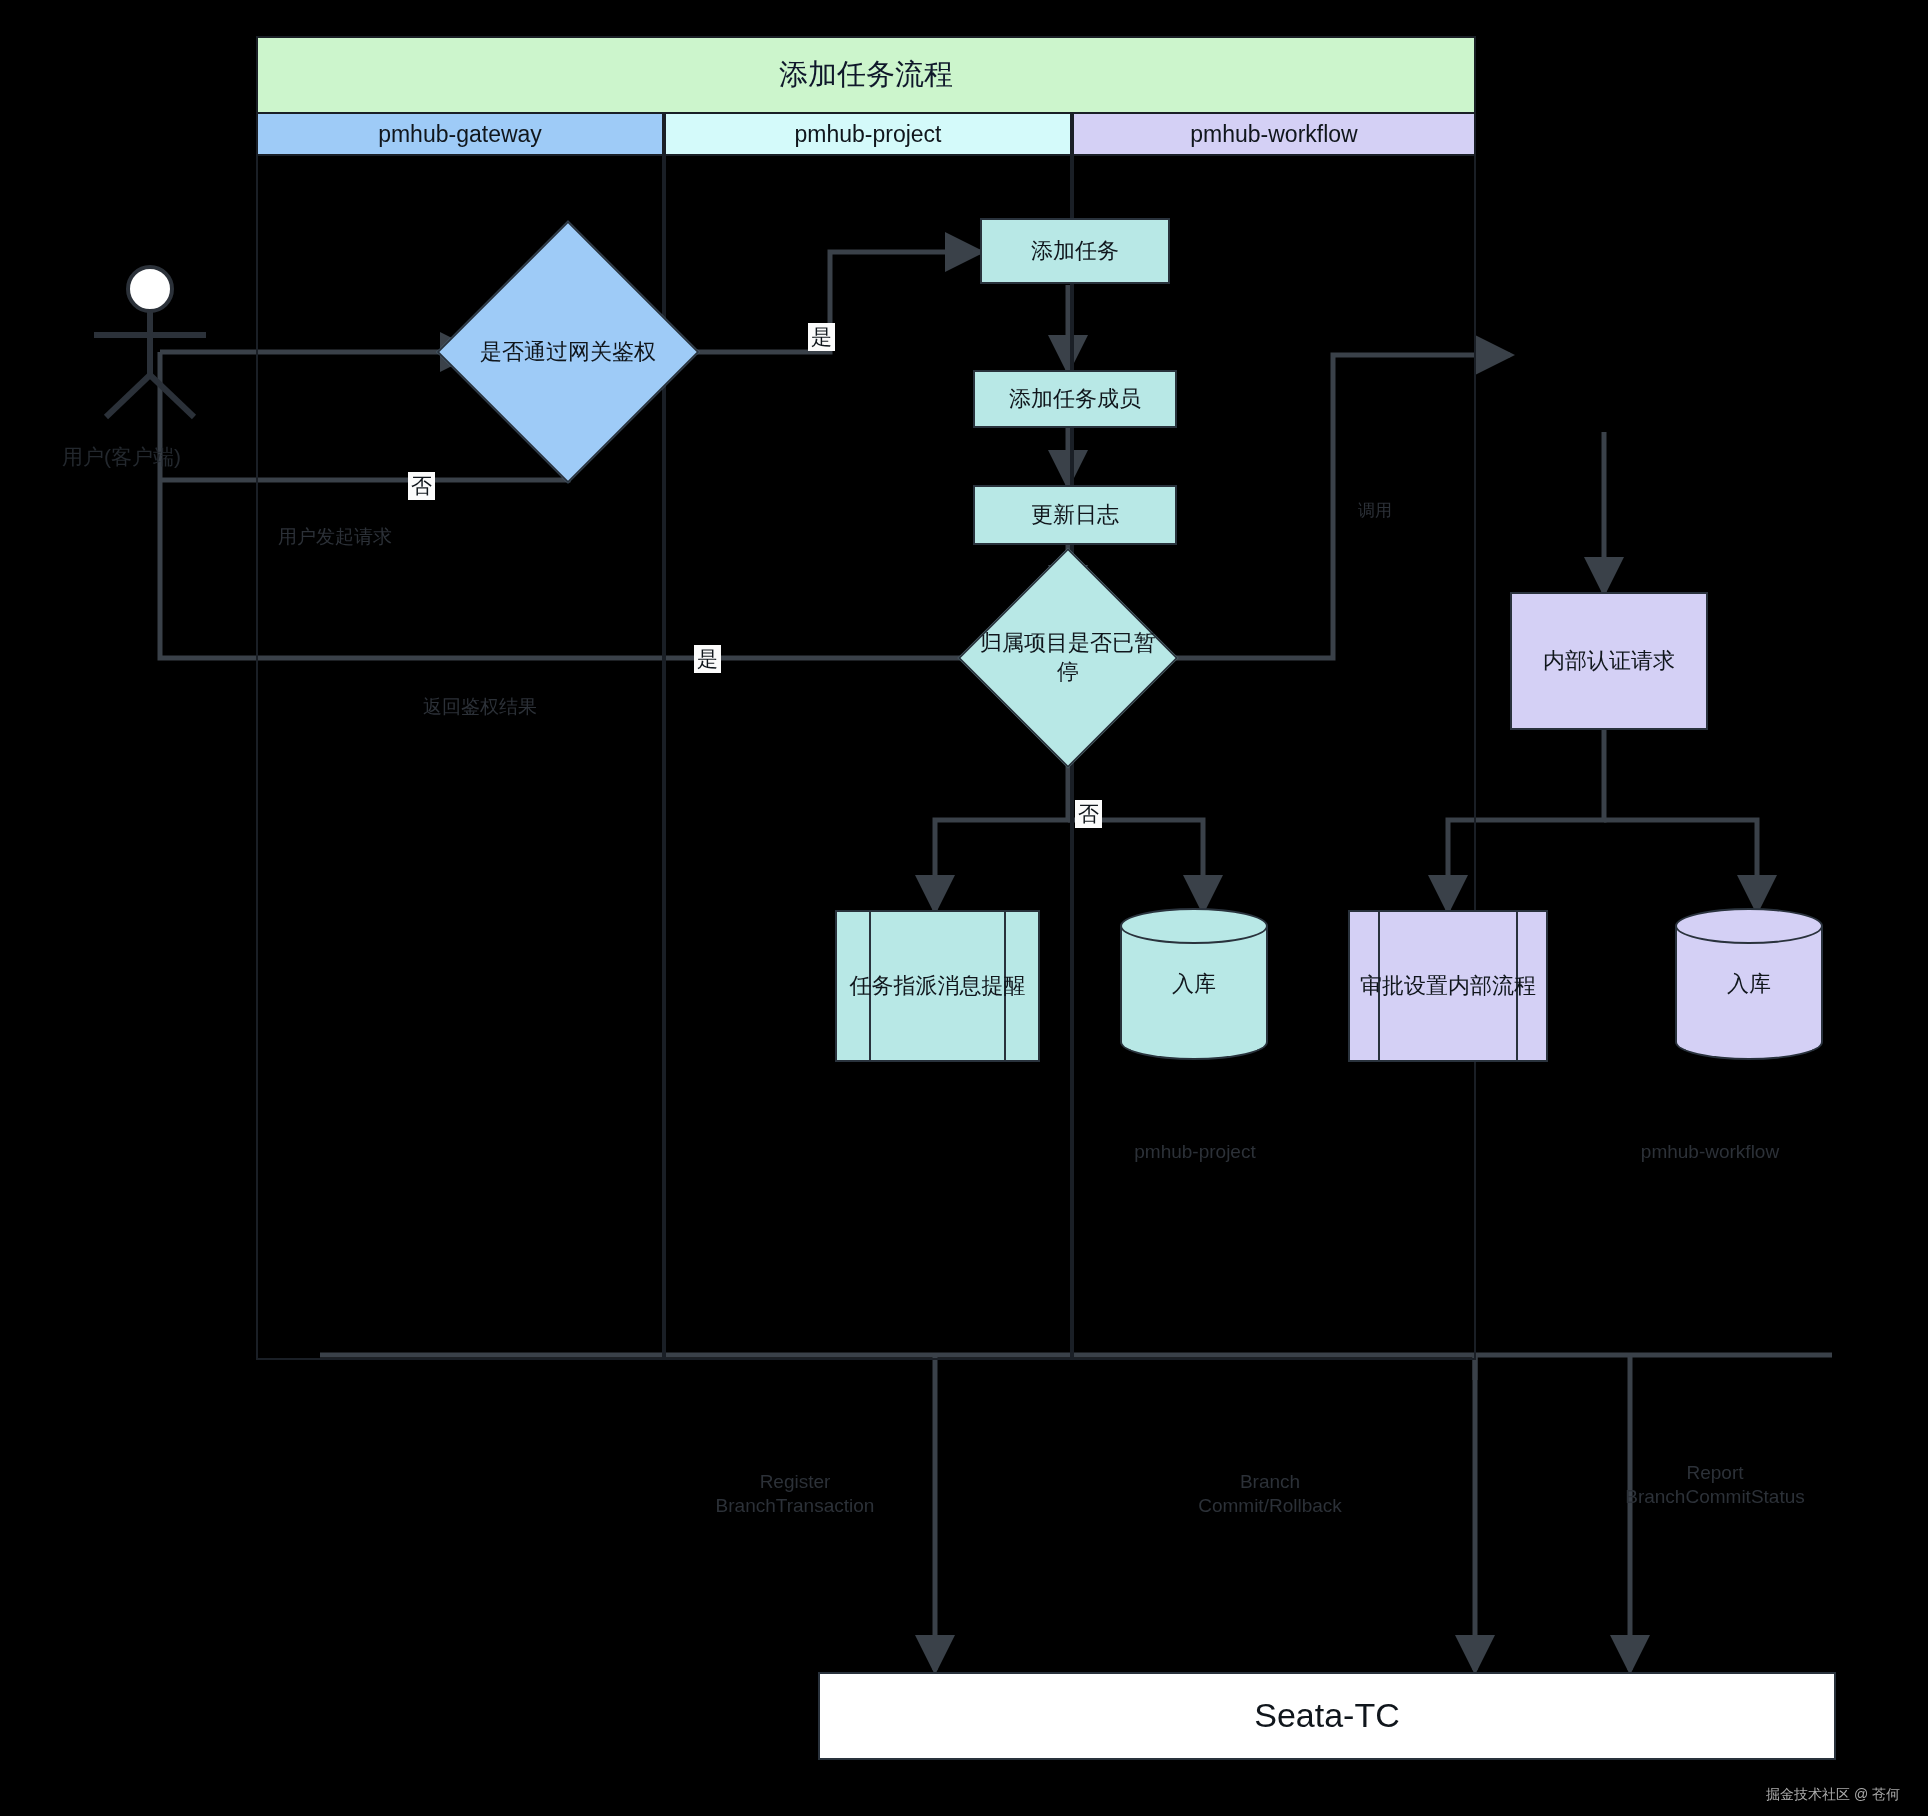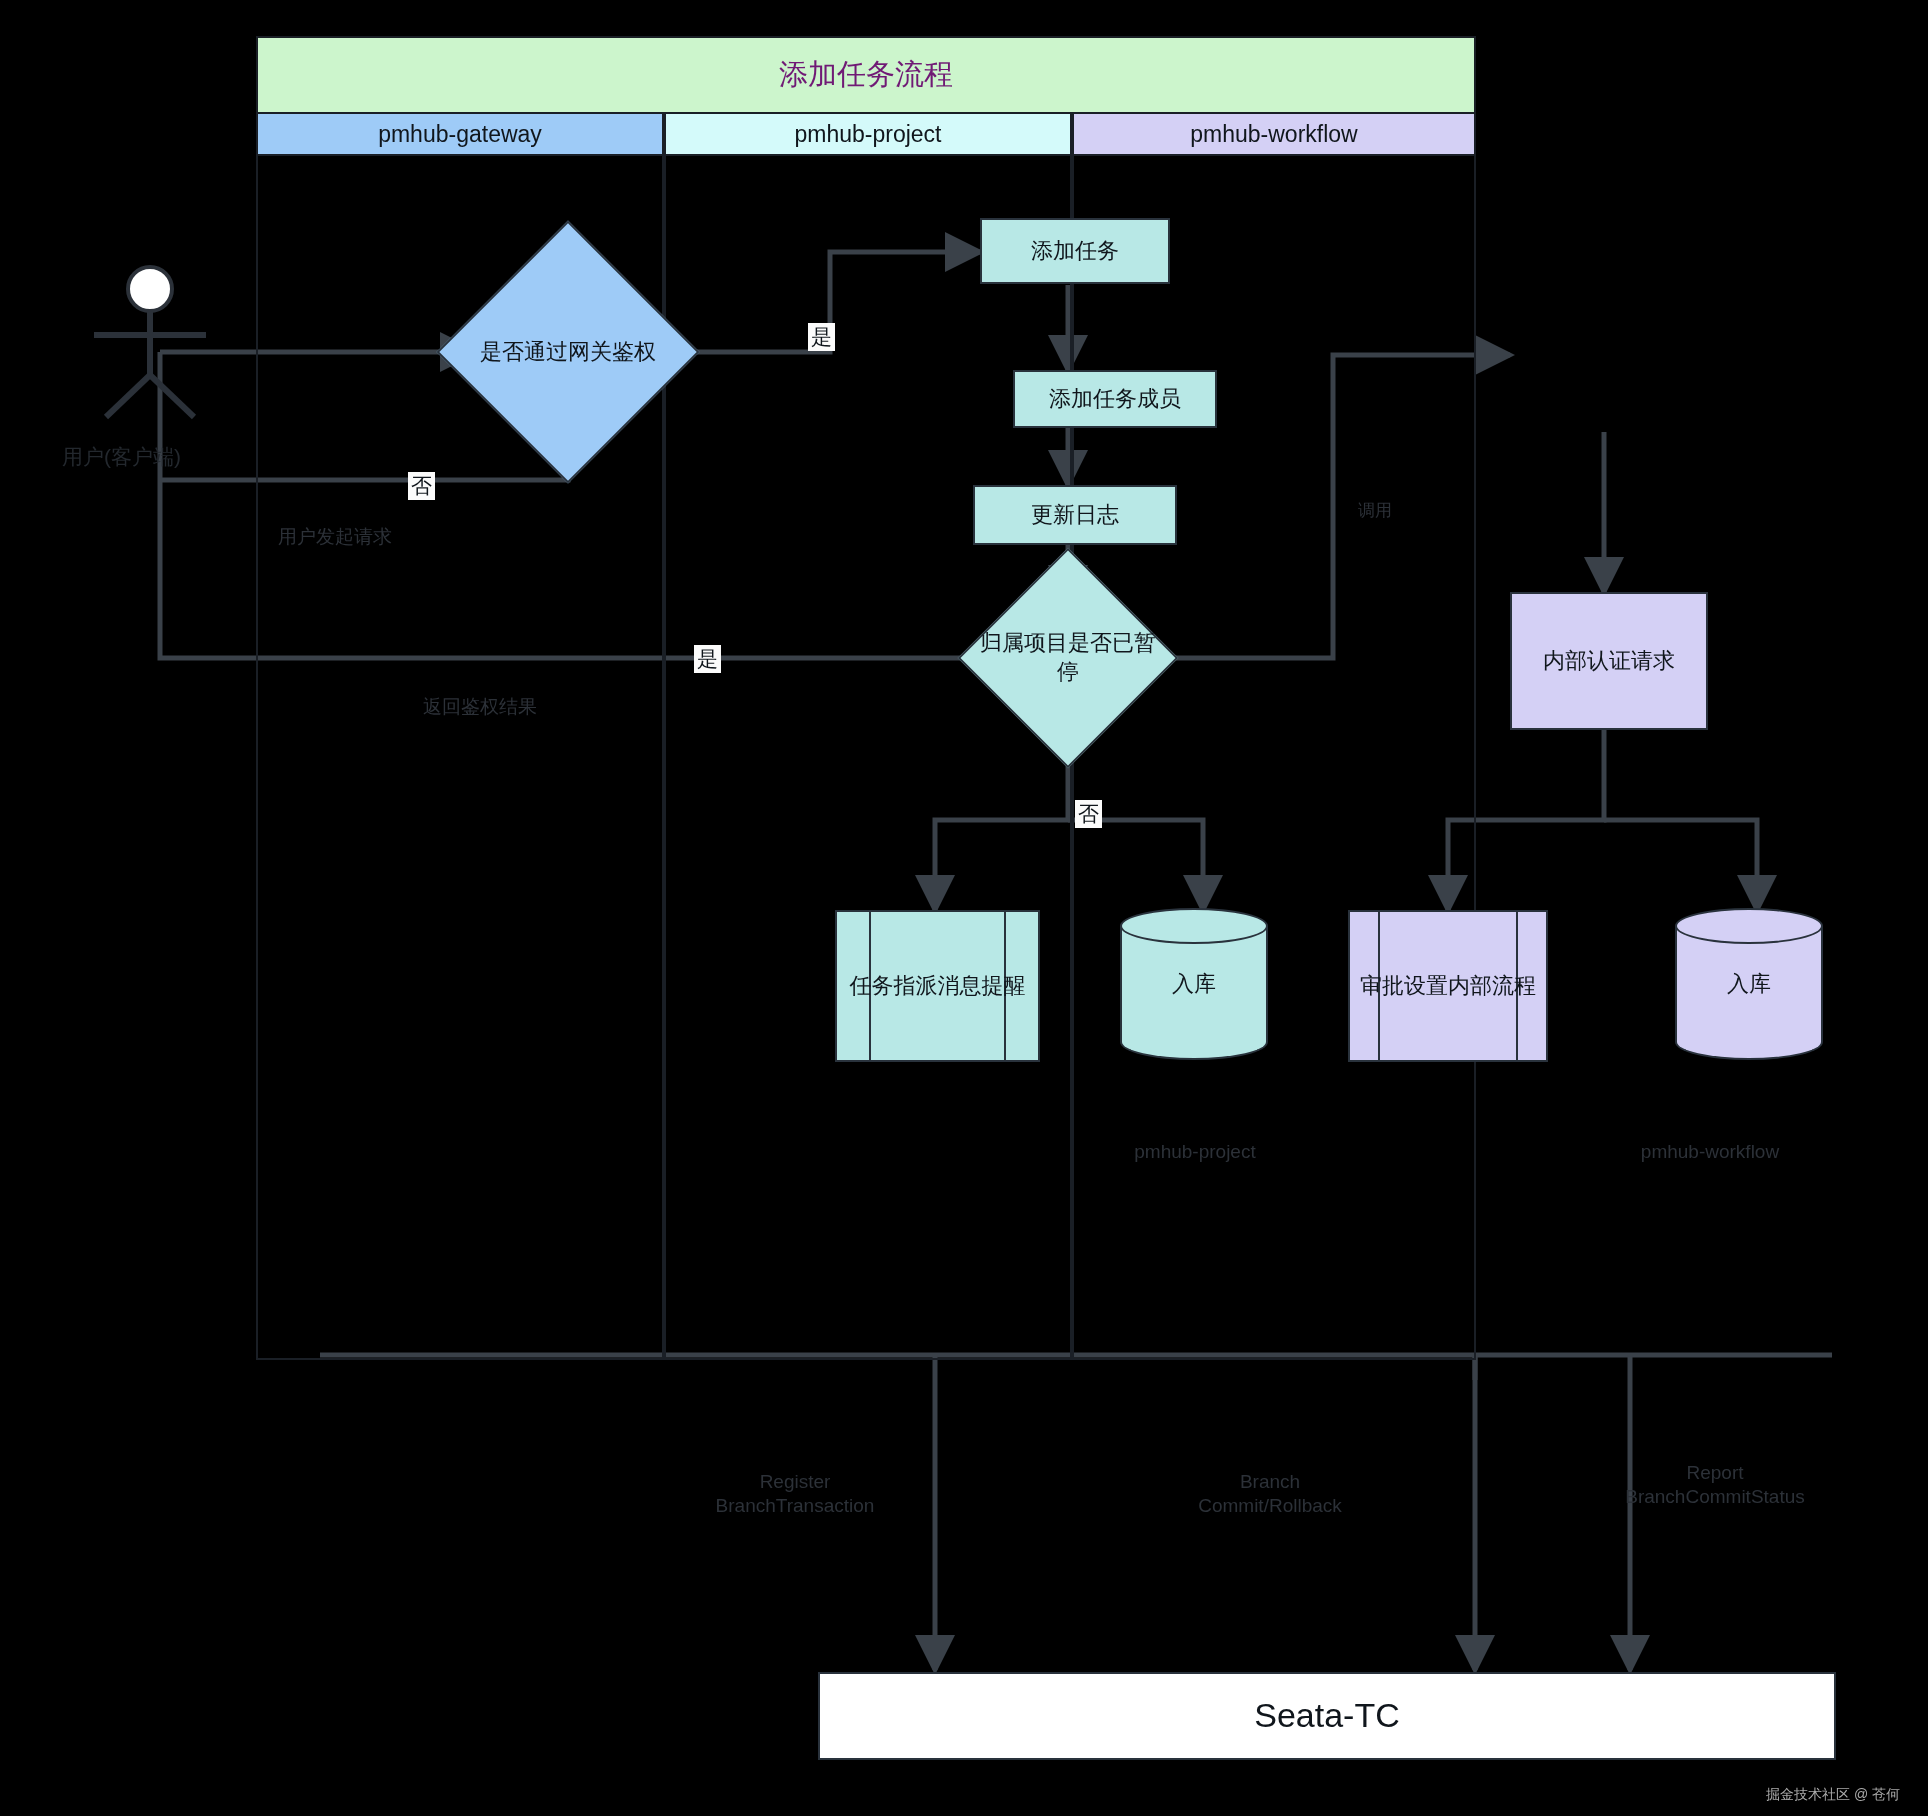--- a/index.html
+++ b/index.html
@@ -6,21 +6,21 @@
   body{
     width:1928px;height:1816px;position:relative;overflow:hidden;
     font-family:"Liberation Sans","DejaVu Sans",sans-serif;
   }
   #stage{position:absolute;left:0;top:0;width:1928px;height:1816px;}
   svg#wires{position:absolute;left:0;top:0;width:1928px;height:1816px;pointer-events:none;}
   .pool-title{
     position:absolute;left:256px;top:36px;width:1220px;height:78px;
     background:#ccf5cc;border:2px solid #1a1f26;box-sizing:border-box;
     display:flex;align-items:center;justify-content:center;
-    font-size:29px;color:#701a75;font-weight:400;font-family:Liberation Serif, serif;
+    font-size:29px;color:#0f172a;font-weight:400;font-family:Liberation Serif, serif;
   }
   .lane-head{
     position:absolute;top:112px;height:44px;box-sizing:border-box;
     border:2px solid #1a1f26;display:flex;align-items:center;justify-content:center;
     font-size:23px;color:#10161c;
   }
   .lane-body{
     position:absolute;top:156px;box-sizing:border-box;
     border-left:2px solid #1a1f26;border-right:2px solid #1a1f26;border-bottom:2px solid #1a1f26;
     background:transparent;
@@ -163,21 +163,21 @@
   <div class="actor-label" style="left:62px;top:443px;">用户(客户端)</div>
 
   <div class="diamond blue" style="left:475px;top:259px;width:186px;height:186px;">
     <div class="dshape"></div>
     <div class="dtext">是否通过网关鉴权</div>
   </div>
 
   <div class="node teal" style="left:980px;top:218px;width:190px;height:66px;">
     <span>添加任务</span>
   </div>
-  <div class="node teal" style="left:973px;top:370px;width:204px;height:58px;margin-left:40px;">
+  <div class="node teal" style="left:973px;top:370px;width:204px;height:58px;">
     <span>添加任务成员</span>
   </div>
   <div class="node teal" style="left:973px;top:485px;width:204px;height:60px;">
     <span>更新日志</span>
   </div>
   <div class="diamond teal" style="left:990px;top:580px;width:156px;height:156px;">
     <div class="dshape"></div>
     <div class="dtext">归属项目是否已暂停</div>
   </div>
 

